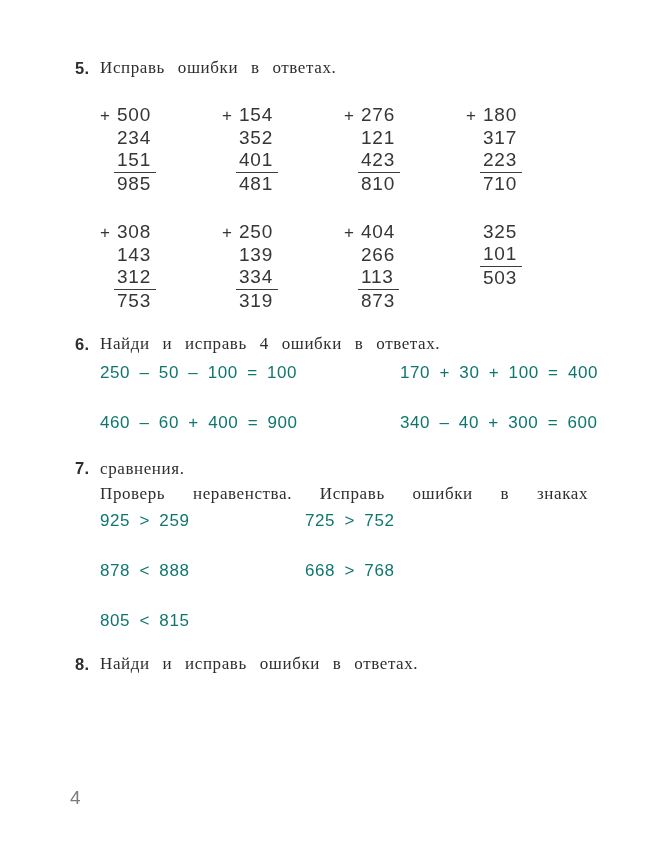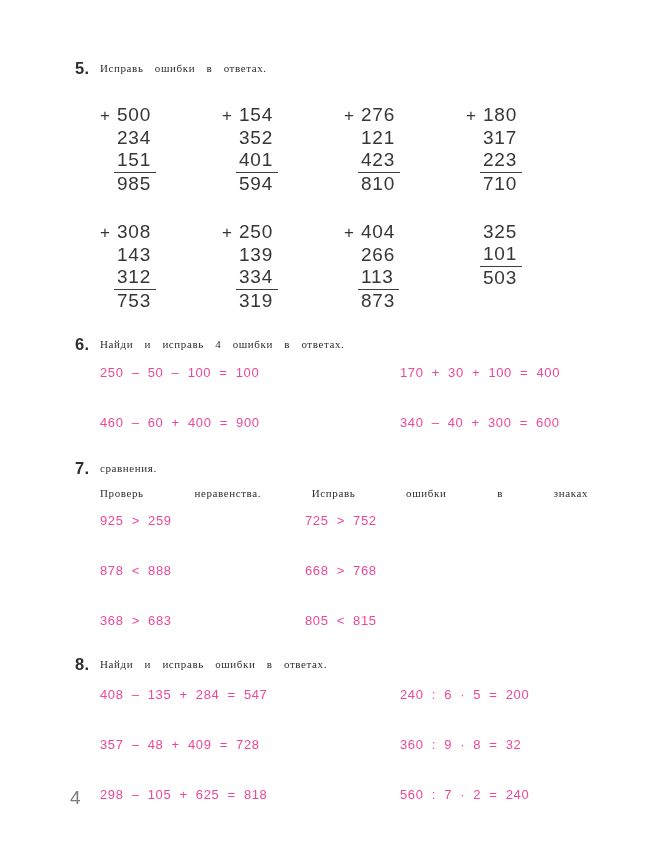--- a/index.html
+++ b/index.html
@@ -17,21 +17,21 @@
   
   .ex-head { display:flex; align-items:flex-start; }
   .ex-num {
     flex:0 0 25px;
     font-weight:700; font-size:16.5px; line-height:24px;
     letter-spacing:.3px; color:#2e2e2e;
   }
   .ex-text, .ex-lines {
     flex:1;
     font-family:"Liberation Serif", serif;
-    font-size:11px; line-height:24px;
+    font-size:17px; line-height:24px;
     word-spacing:8px; letter-spacing:.6px;
     color:#2e2e2e;
   }
   .ex-lines { line-height:25px; }
   .ex-line { display:block; }
   .ex-line.justify { text-align:justify; text-align-last:justify; }
 
   
   .add-grid { display:flex; margin-left:25px; }
   .add-grid.r1 { margin-top:24px; }
@@ -47,22 +47,22 @@
     margin:0 -5px 0 -3px;
   }
 
   
   .eq-grid { margin-left:25px; }
   .eq-row { display:flex; margin-top:28px; line-height:22px; }
   .eq-grid.tight .eq-row:first-child { margin-top:6px; }
   .eq-grid.tight7 .eq-row:first-child { margin-top:4px; }
   .eq-grid.tight8 .eq-row:first-child { margin-top:8px; }
   .eq-cell {
-    font-size:13px; letter-spacing:.6px; word-spacing:4px;
-    white-space:nowrap; color:#ec4899;
+    font-size:17px; letter-spacing:.6px; word-spacing:4px;
+    white-space:nowrap; color:#0f766e;
   }
   .w300 { width:300px; flex:none; }
   .w205 { width:205px; flex:none; }
 
   .sec6 { margin-top:20px; }
   .sec7 { margin-top:22px; }
   .sec8 { margin-top:20px; }
 
   .page-num {
     position:absolute; left:70px; top:787px;
@@ -84,21 +84,21 @@
       <div class="add-col">
         <div class="srow"><span class="plus">+</span><span class="num">500</span></div>
         <div class="srow indent"><span class="num">234</span></div>
         <div class="srow indent"><span class="num ul">151</span></div>
         <div class="srow indent"><span class="num">985</span></div>
       </div>
       <div class="add-col">
         <div class="srow"><span class="plus">+</span><span class="num">154</span></div>
         <div class="srow indent"><span class="num">352</span></div>
         <div class="srow indent"><span class="num ul">401</span></div>
-        <div class="srow indent"><span class="num">594</span></div>
+        <div class="srow indent"><span class="num">481</span></div>
       </div>
       <div class="add-col">
         <div class="srow"><span class="plus">+</span><span class="num">276</span></div>
         <div class="srow indent"><span class="num">121</span></div>
         <div class="srow indent"><span class="num ul">423</span></div>
         <div class="srow indent"><span class="num">810</span></div>
       </div>
       <div class="add-col">
         <div class="srow"><span class="plus">+</span><span class="num">180</span></div>
         <div class="srow indent"><span class="num">317</span></div>
@@ -158,40 +158,25 @@
     <div class="eq-grid tight7">
       <div class="eq-row">
         <span class="eq-cell w205">925 &gt; 259</span>
         <span class="eq-cell">725 &gt; 752</span>
       </div>
       <div class="eq-row">
         <span class="eq-cell w205">878 &lt; 888</span>
         <span class="eq-cell">668 &gt; 768</span>
       </div>
       <div class="eq-row">
-        <span class="eq-cell w205">368 &gt; 683</span>
         <span class="eq-cell">805 &lt; 815</span>
       </div>
     </div>
 
     <div class="ex-head sec8">
       <span class="ex-num">8.</span>
       <span class="ex-text">Найди и исправь ошибки в ответах.</span>
     </div>
-    <div class="eq-grid tight8">
-      <div class="eq-row">
-        <span class="eq-cell w300">408 – 135 + 284 = 547</span>
-        <span class="eq-cell">240 : 6 · 5 = 200</span>
-      </div>
-      <div class="eq-row">
-        <span class="eq-cell w300">357 – 48 + 409 = 728</span>
-        <span class="eq-cell">360 : 9 · 8 = 32</span>
-      </div>
-      <div class="eq-row">
-        <span class="eq-cell w300">298 – 105 + 625 = 818</span>
-        <span class="eq-cell">560 : 7 · 2 = 240</span>
-      </div>
-    </div>
 
   </div>
 
   <div class="page-num">4</div>
 </div>
 
 </body></html>

